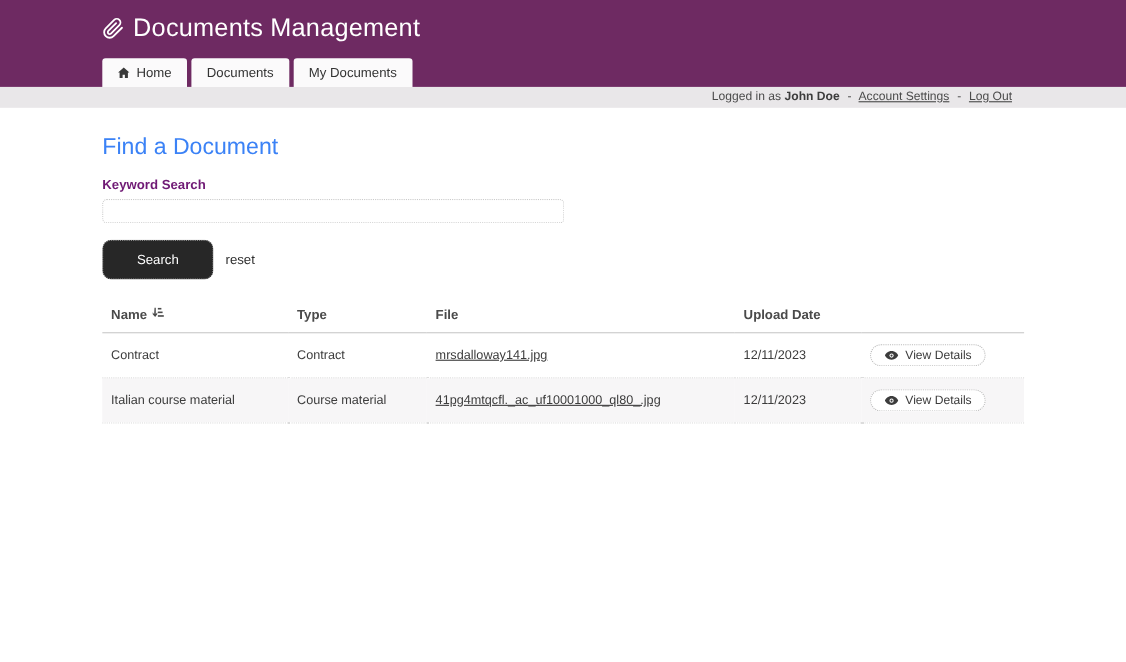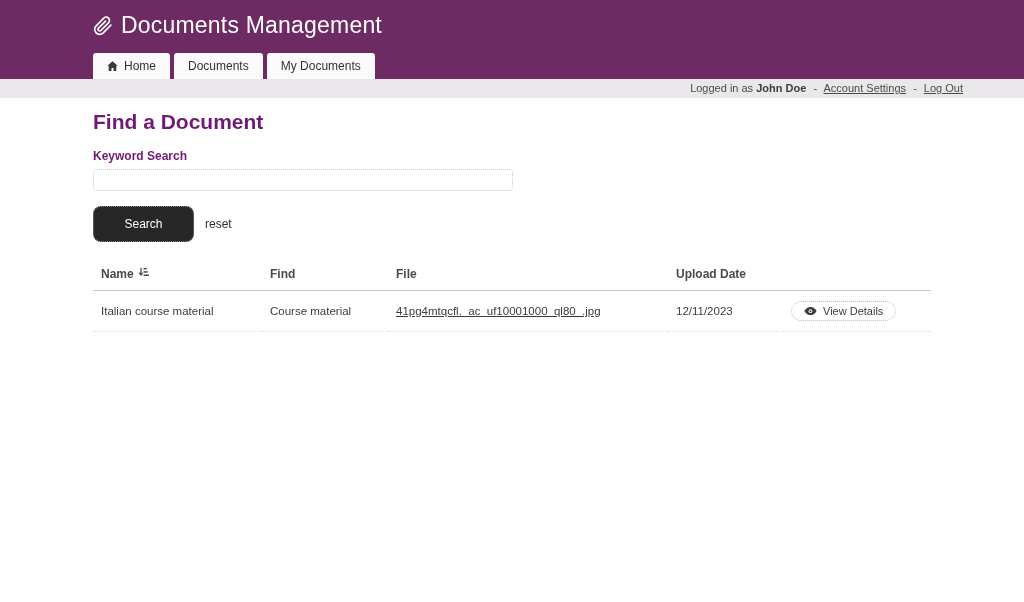--- a/index.html
+++ b/index.html
@@ -56,42 +56,42 @@
   }
   .tab svg { display: block; }
 
   
   .account-bar {
     height: 19px;
     background: #e9e7e9;
     font-size: 11px;
     color: #4b4b4b;
     text-align: right;
-    padding-right: 61px;
+    padding-right: 104px;
     line-height: 19px;
     white-space: nowrap;
   }
   .account-bar .username { font-weight: 700; color: #3d3d3d; }
   .account-bar a {
     color: #4b4b4b;
     text-decoration: underline;
     cursor: pointer;
   }
   .account-bar .sep { margin: 0 4px; }
 
   
   .content {
     width: 838px;
     margin: 0 auto;
   }
   .page-title {
-    margin-top: 12px;
+    margin-top: 24px;
     font-size: 21px;
-    font-weight: 700;
-    color: #701a75;
+    font-weight: 400;
+    color: #3b82f6;
   }
   .keyword-label {
     display: block;
     margin-top: 15px;
     margin-bottom: 6px;
     font-size: 12px;
     font-weight: 600;
     color: #701a75;
   }
   .search-input {
@@ -253,27 +253,45 @@
             <span>
               <svg width="11" height="11" viewBox="0 0 12 12" fill="#4a4a4a">
                 <path d="M3 1 h1.4 v7 l1.6-2 v2 L3.7 11 1 8 v-2 l1.6,2 Z" transform="scale(0.9)"></path>
                 <rect x="6" y="1" width="3.5" height="1.6"></rect>
                 <rect x="6" y="4.6" width="4.7" height="1.6"></rect>
                 <rect x="6" y="8.2" width="6" height="1.6"></rect>
               </svg>
             </span>
           </span>
         </th>
-        <th>Find</th>
+        <th>Type</th>
         <th>File</th>
         <th>Upload Date</th>
         <th></th>
       </tr>
     </thead>
     <tbody>
+      <tr>
+        <td>Contract</td>
+        <td>Contract</td>
+        <td><a class="file-link">mrsdalloway141.jpg</a></td>
+        <td>12/11/2023</td>
+        <td>
+          <button class="view-details-btn">
+            <span>
+              <svg width="13" height="9" viewBox="0 0 14 10">
+                <path d="M7 0 C3.5 0 1 3 0.3 5 C1 7 3.5 10 7 10 C10.5 10 13 7 13.7 5 C13 3 10.5 0 7 0 Z" fill="#3c3c3c" transform="scale(1,0.9)"></path>
+                <circle cx="7" cy="4.7" r="2.1" fill="#ffffff"></circle>
+                <circle cx="7" cy="4.7" r="1.1" fill="#3c3c3c"></circle>
+              </svg>
+            </span>
+            <span>View Details</span>
+          </button>
+        </td>
+      </tr>
       <tr>
         <td>Italian course material</td>
         <td>Course material</td>
         <td><a class="file-link">41pg4mtqcfl._ac_uf10001000_ql80_.jpg</a></td>
         <td>12/11/2023</td>
         <td>
           <button class="view-details-btn">
             <span>
               <svg width="13" height="9" viewBox="0 0 14 10">
                 <path d="M7 0 C3.5 0 1 3 0.3 5 C1 7 3.5 10 7 10 C10.5 10 13 7 13.7 5 C13 3 10.5 0 7 0 Z" fill="#3c3c3c" transform="scale(1,0.9)"></path>

